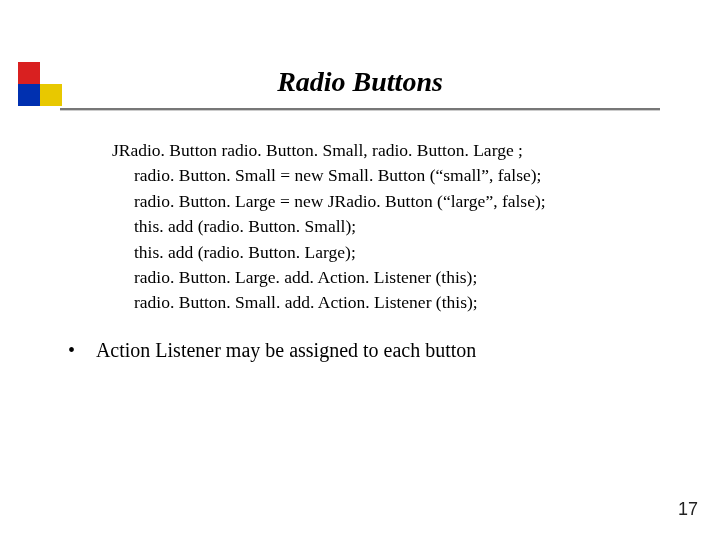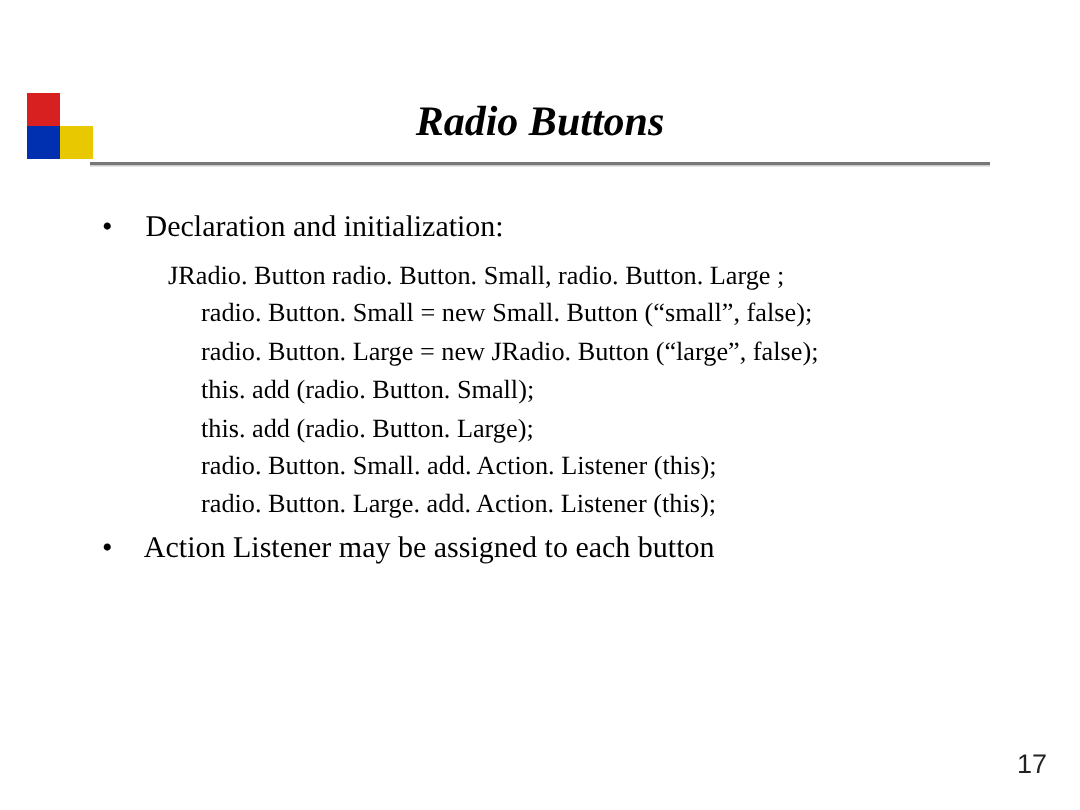--- a/index.html
+++ b/index.html
@@ -69,21 +69,21 @@
   .codeblock {
     margin-left: 40px;
     font-size: 17.5px;
     line-height: 1.45;
     font-family: "Times New Roman", Times, serif;
   }
   .codeline.decl { margin-left: 0; }
   .codeline.stmt { margin-left: 22px; }
 
   .bullet2 {
-    margin-top: 3px;
+    margin-top: 21px;
   }
   .bullet2::before {
     content: "•";
     display: inline-block;
     width: 24px;
     margin-left: -4px;
   }
 
   .pagenum {
     position: absolute;
@@ -102,32 +102,29 @@
   <div class="logo">
     <div class="sq-red"></div>
     <div class="sq-blue"></div>
     <div class="sq-yel"></div>
   </div>
 
   <div class="title">Radio Buttons</div>
   <div class="rule"></div>
 
   <div class="body">
-    <div class="bullet1">
-      <span>Declaration and initialization:</span>
-    </div>
 
     <div class="codeblock">
       <div class="codeline decl">JRadio. Button radio. Button. Small, radio. Button. Large ;</div>
       <div class="codeline stmt">radio. Button. Small = new Small. Button (“small”, false);</div>
       <div class="codeline stmt">radio. Button. Large = new JRadio. Button (“large”, false);</div>
       <div class="codeline stmt">this. add (radio. Button. Small);</div>
       <div class="codeline stmt">this. add (radio. Button. Large);</div>
+      <div class="codeline stmt">radio. Button. Large. add. Action. Listener (this);</div>
       <div class="codeline stmt">radio. Button. Small. add. Action. Listener (this);</div>
-      <div class="codeline stmt">radio. Button. Large. add. Action. Listener (this);</div>
     </div>
 
     <div class="bullet1 bullet2">
       <span>Action Listener may be assigned to each button</span>
     </div>
   </div>
 
   <div class="pagenum">17</div>
 </div>
 

